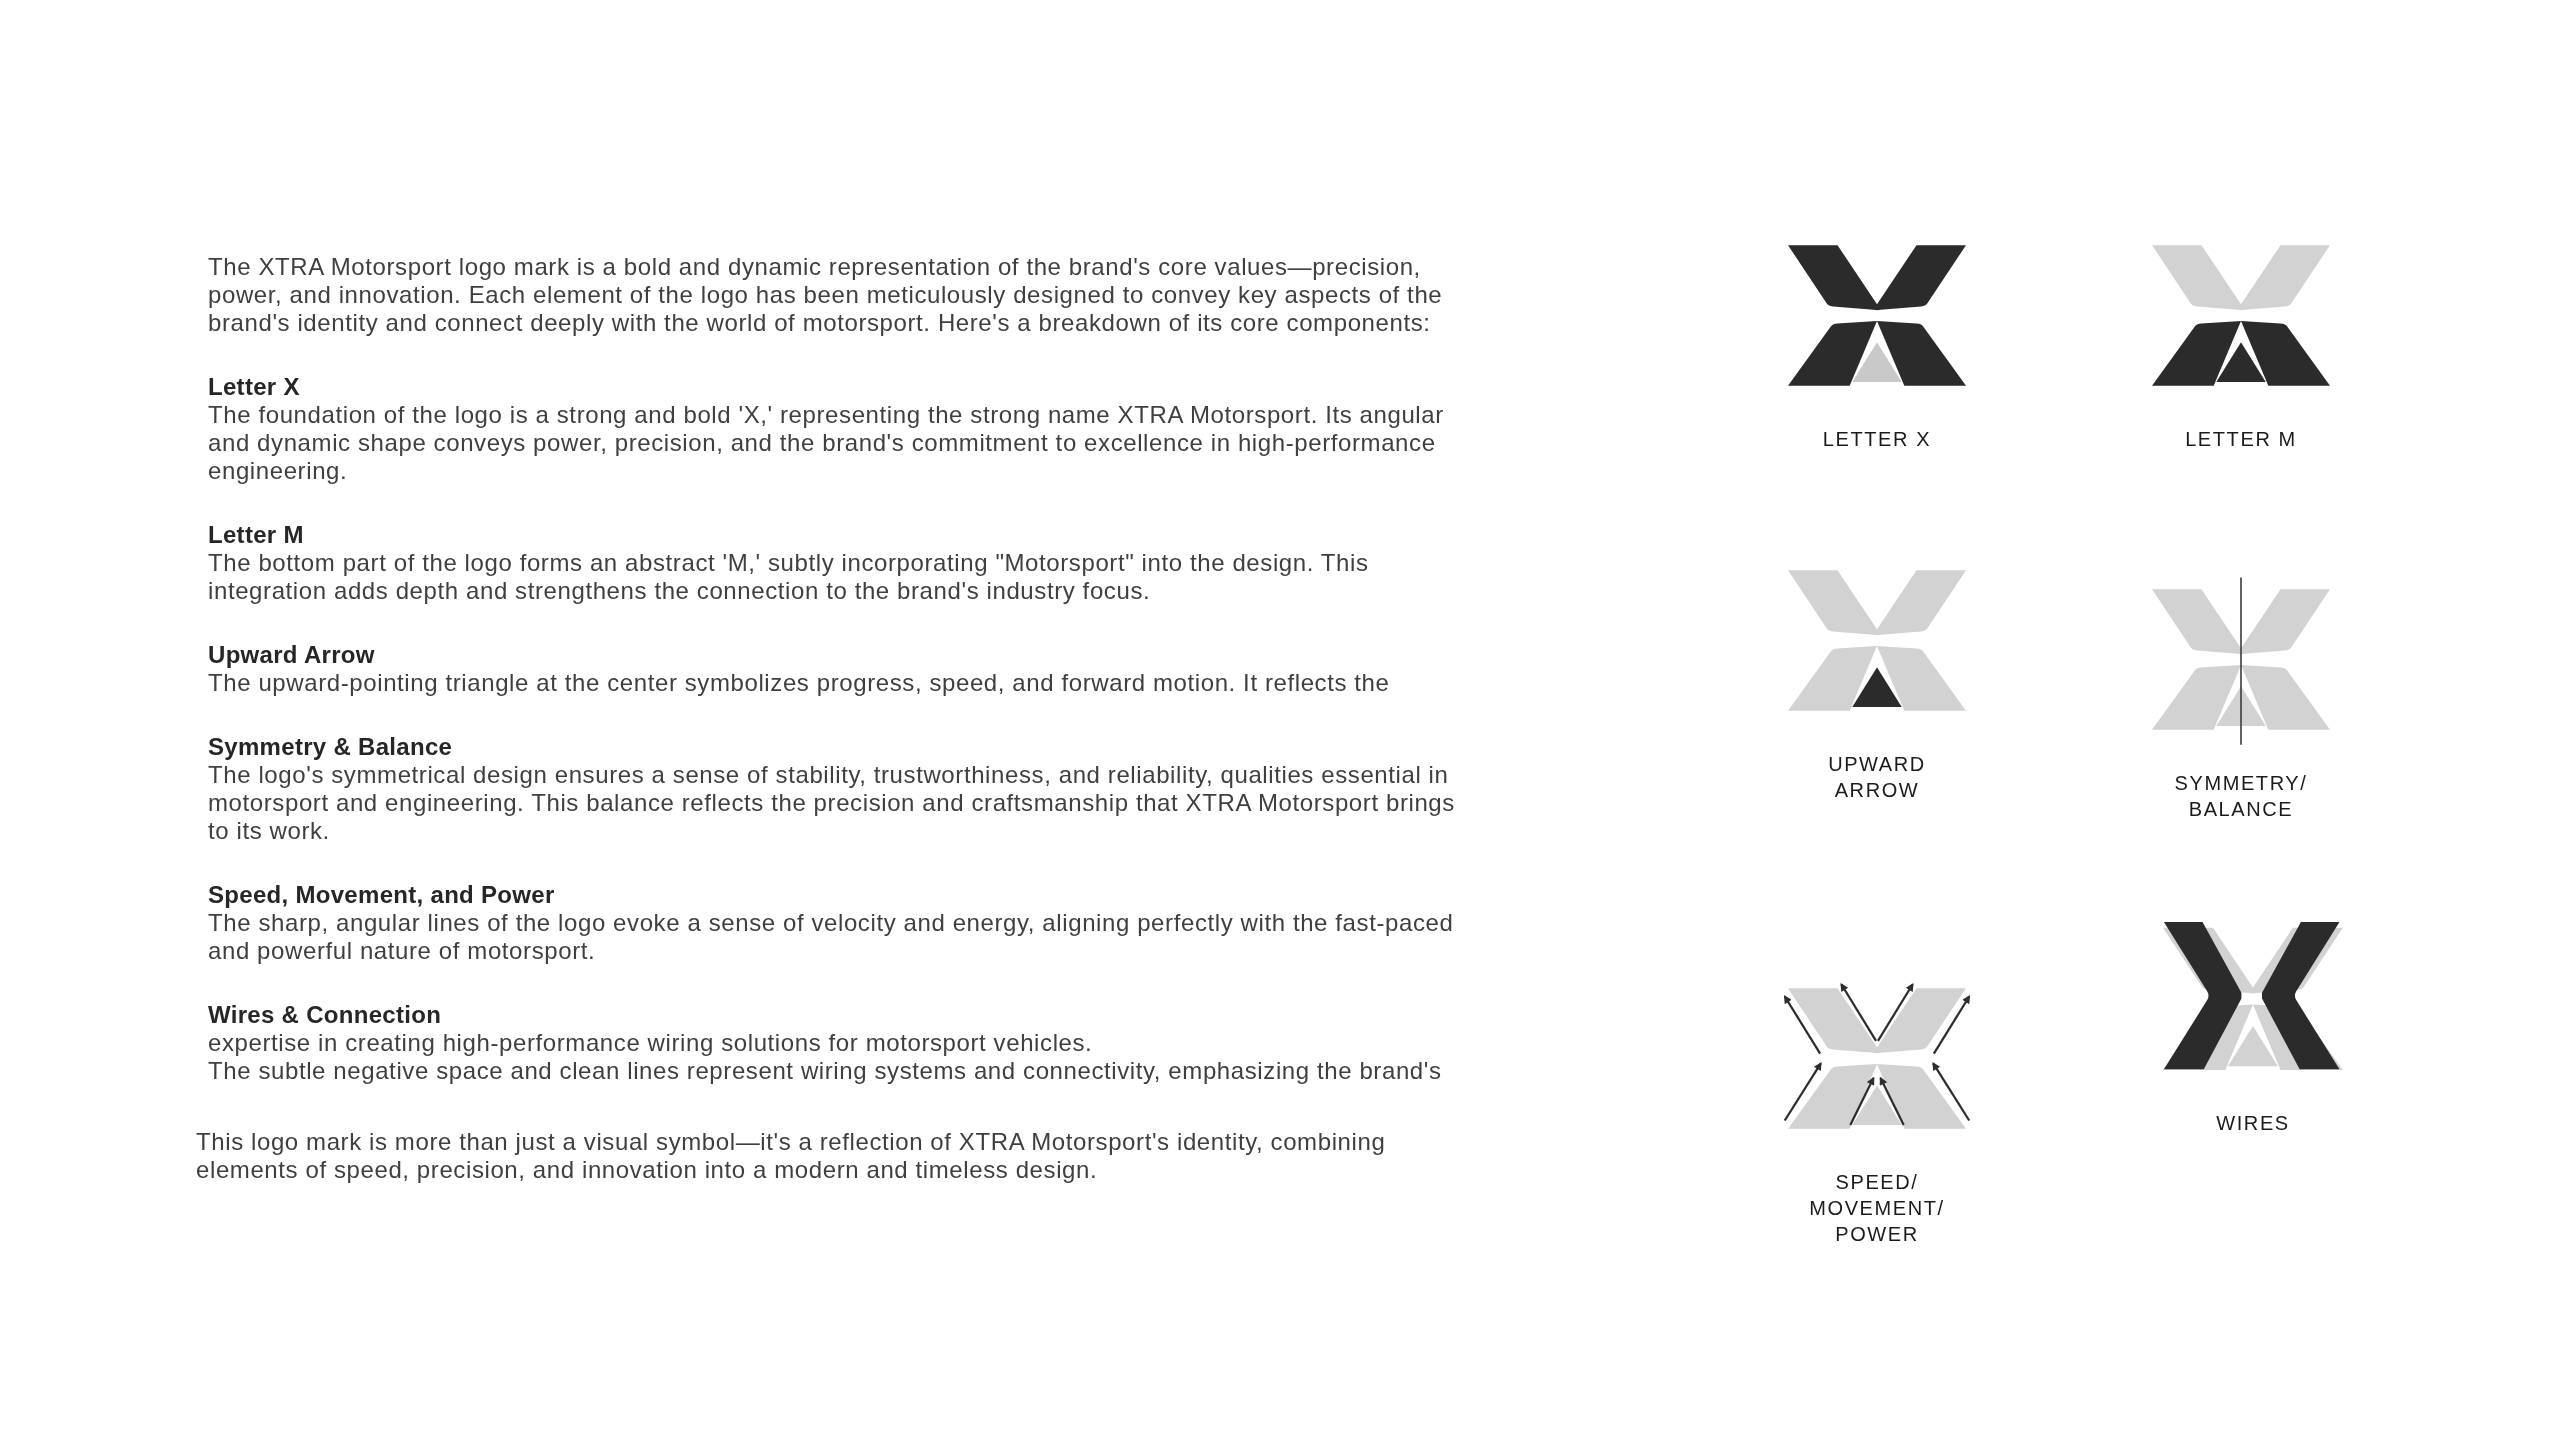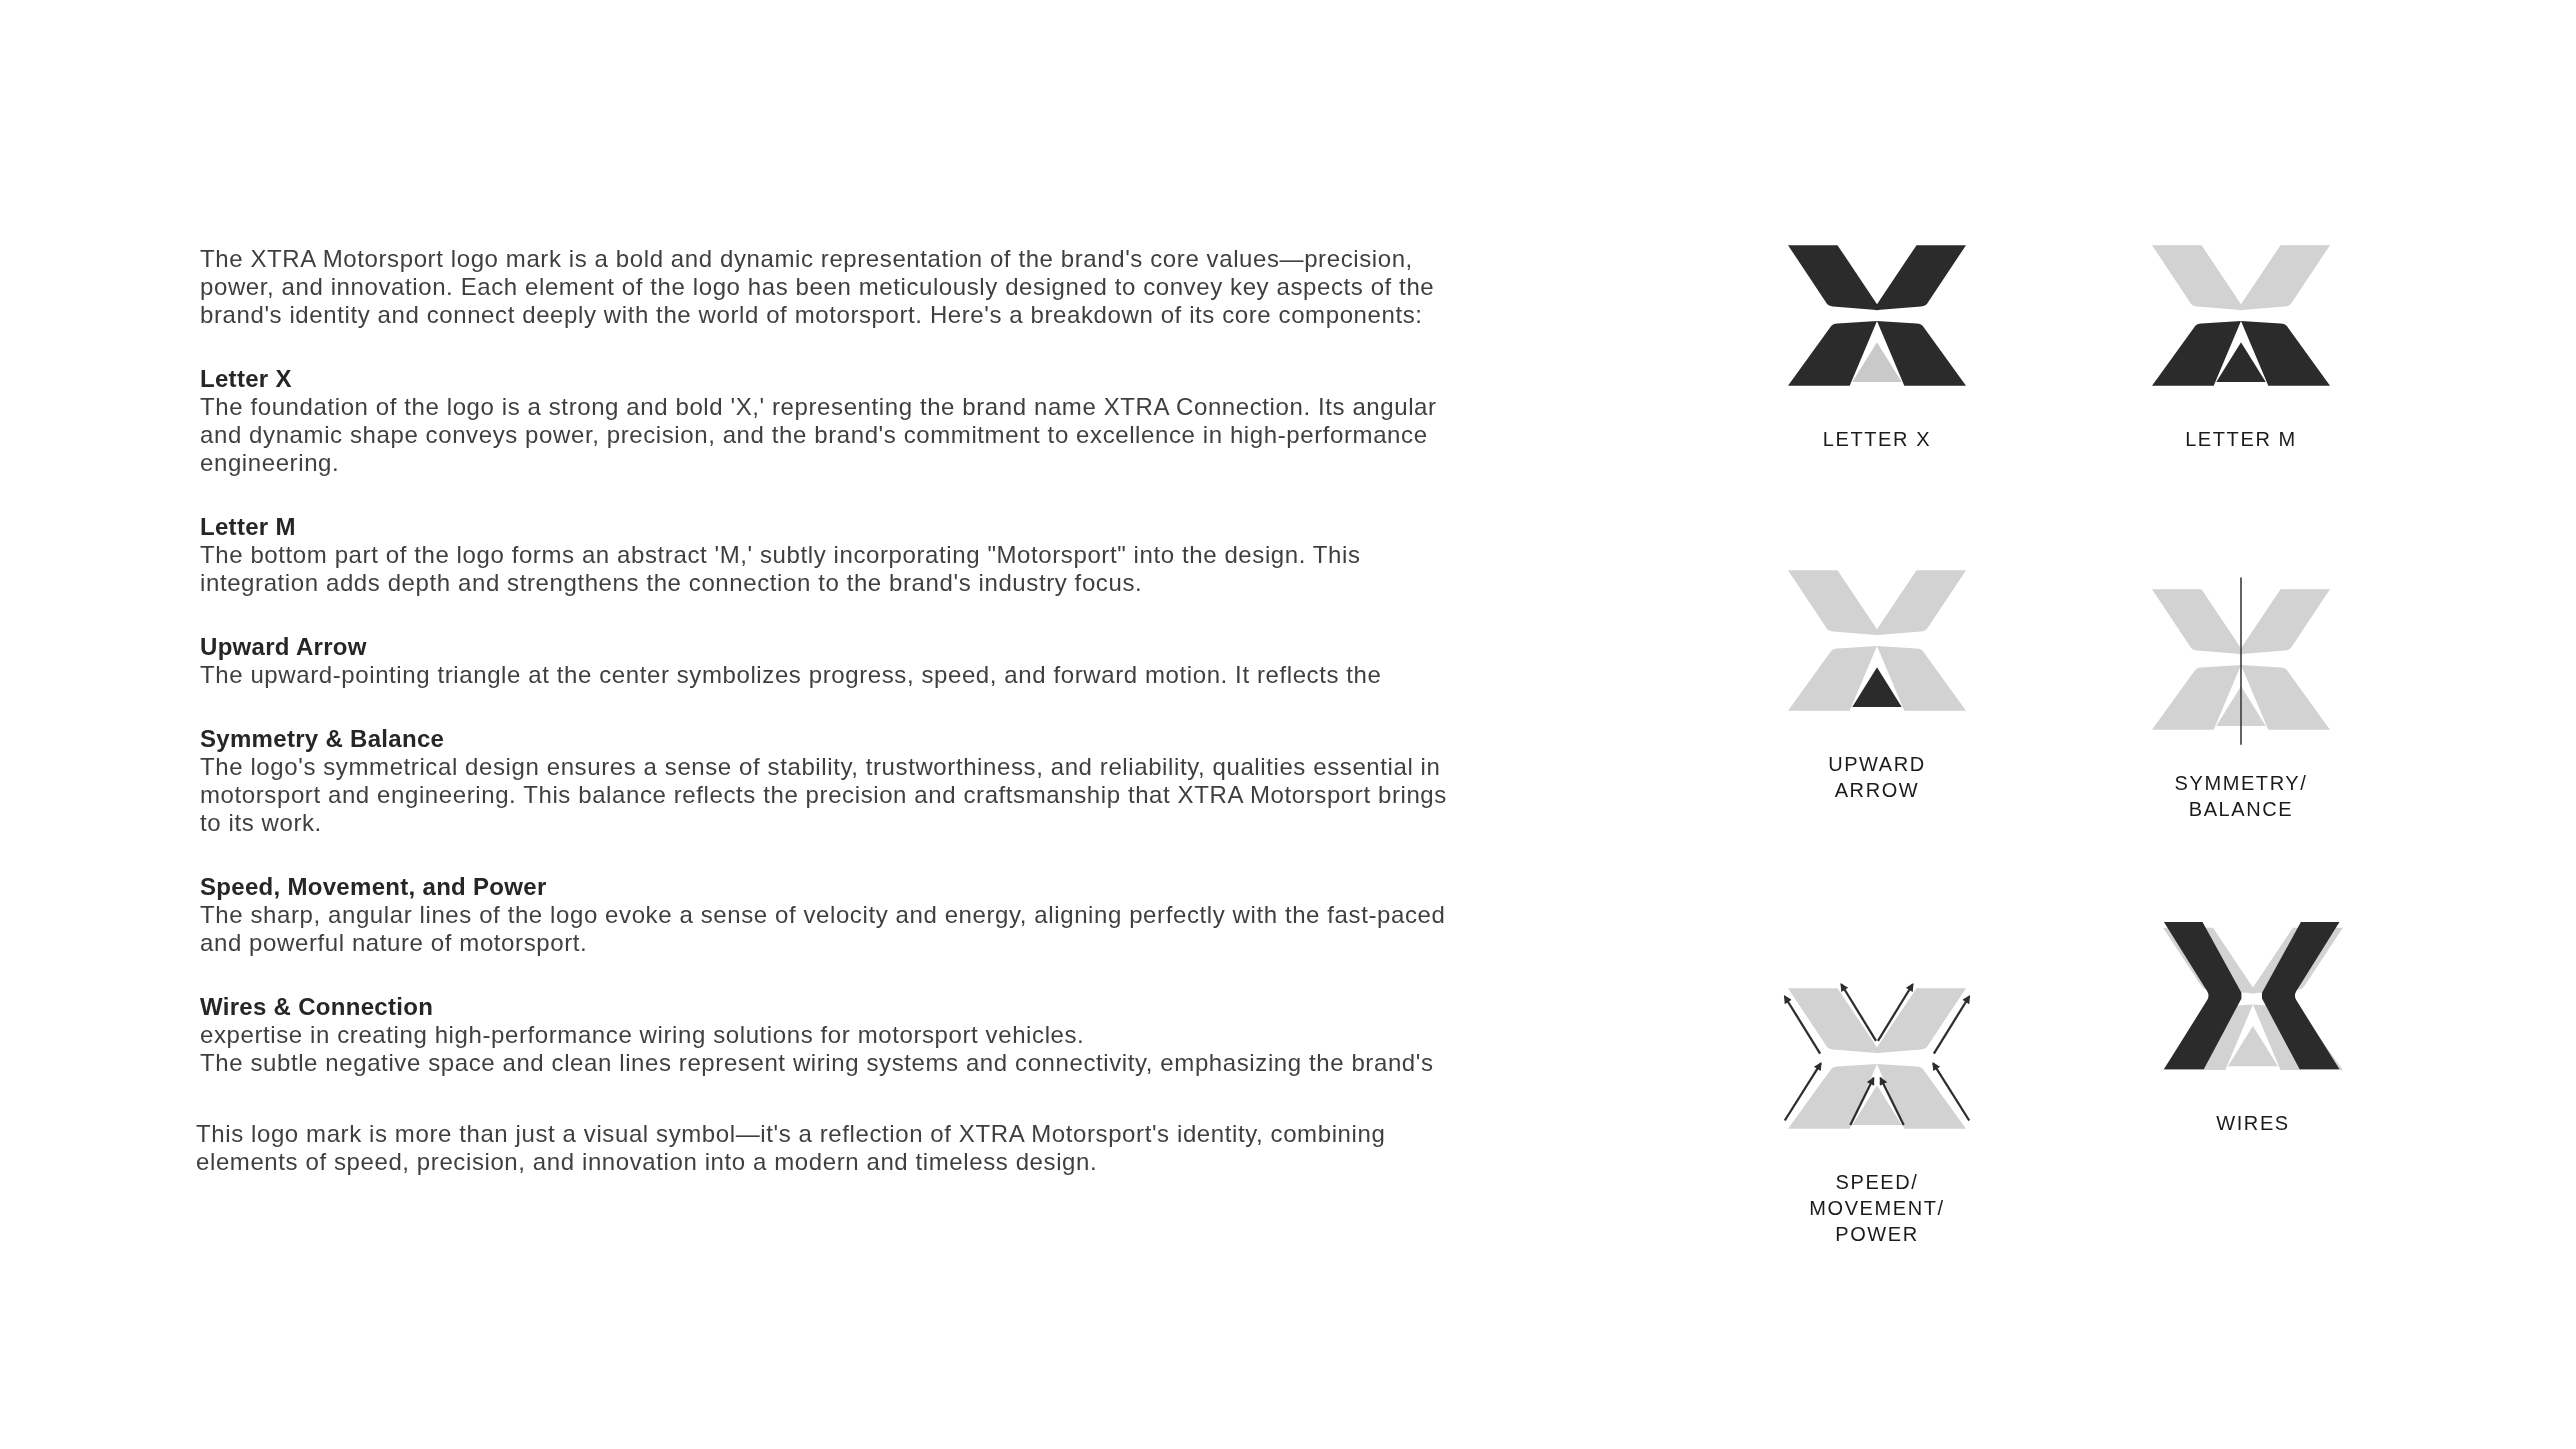--- a/index.html
+++ b/index.html
@@ -34,21 +34,21 @@
     font-weight:400;
   }
   .text-col .line{white-space:nowrap;}
   .heading{
     font-weight:700;
     color:var(--heading-text);
     letter-spacing:0.3px;
     margin-top:36px;
     white-space:nowrap;
   }
-  .para-block{margin:4px;}
+  .para-block{margin:12px;}
   .closing-block{margin-top:43px;}
   
   .logo-cell{
     position:absolute;
     display:flex;flex-direction:column;align-items:center;
   }
   .logo-cell svg{overflow:visible;display:block;}
   .cell-1{left:1788px;top:245px;width:178px;}
   .cell-2{left:2152px;top:245px;width:178px;}
   .cell-3{left:1788px;top:570px;width:178px;}
@@ -92,21 +92,21 @@
   <div class="text-col">
 
     <div class="para-block">
       <div class="line">The XTRA Motorsport logo mark is a bold and dynamic representation of the brand's core values—precision,</div>
       <div class="line">power, and innovation. Each element of the logo has been meticulously designed to convey key aspects of the</div>
       <div class="line">brand's identity and connect deeply with the world of motorsport. Here's a breakdown of its core components:</div>
     </div>
 
     <div class="para-block">
       <div class="heading">Letter X</div>
-      <div class="line">The foundation of the logo is a strong and bold 'X,' representing the brand name XTRA Connection. Its angular</div>
+      <div class="line">The foundation of the logo is a strong and bold 'X,' representing the strong name XTRA Motorsport. Its angular</div>
       <div class="line">and dynamic shape conveys power, precision, and the brand's commitment to excellence in high-performance</div>
       <div class="line">engineering.</div>
     </div>
 
     <div class="para-block">
       <div class="heading">Letter M</div>
       <div class="line">The bottom part of the logo forms an abstract 'M,' subtly incorporating "Motorsport" into the design. This</div>
       <div class="line">integration adds depth and strengthens the connection to the brand's industry focus.</div>
     </div>
 

